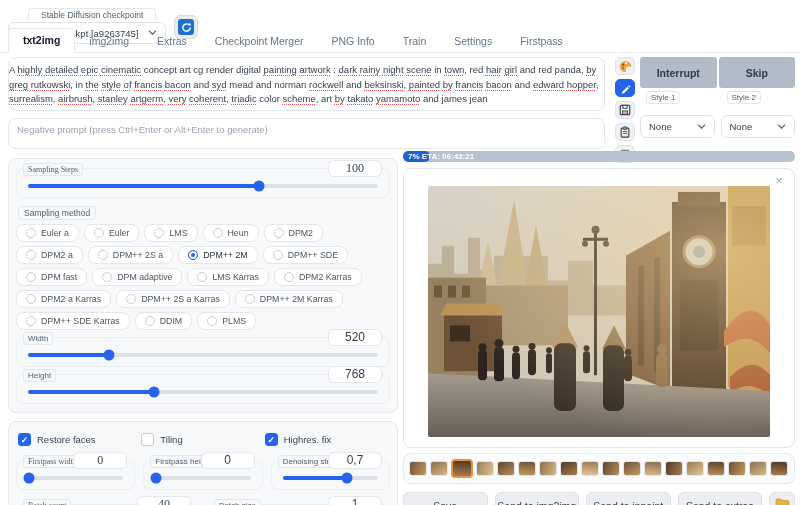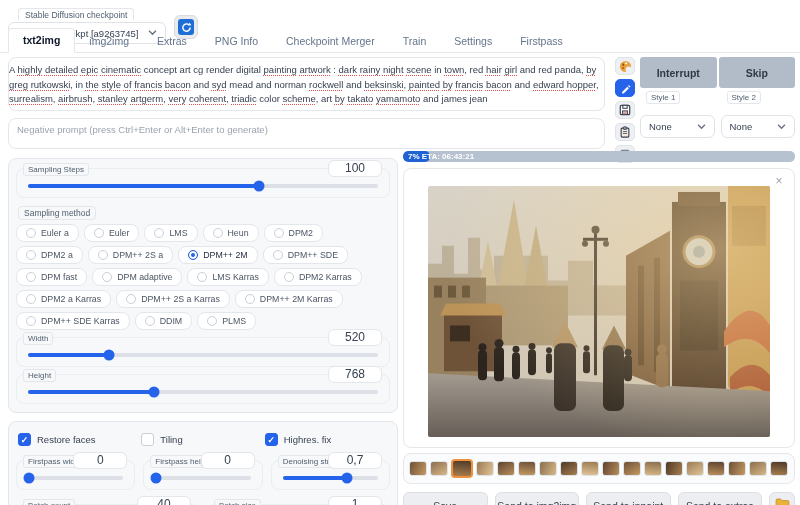--- a/index.html
+++ b/index.html
@@ -4,21 +4,21 @@
 <style>
   * { margin:0; padding:0; box-sizing:border-box; }
   html,body { width:800px; height:505px; overflow:hidden; background:#fff;
     font-family:"Liberation Sans", sans-serif; color:#374151; }
   .app { position:relative; width:800px; height:505px; }
 
   
   .topbar { position:absolute; left:8px; top:4px; display:flex; align-items:flex-start; gap:8px; }
   .ckpt-wrap { position:relative; width:158px; }
   .ckpt-label { font-size:8.5px; color:#52606f; background:#fff; border:1px solid #e3e6eb; border-bottom:none;
-    border-radius:4px 4px 0 0; display:inline-block; padding:1px 6px 0; margin-left:10px; }
+    border-radius:4px 4px 0 0; display:inline-block; padding:1px 12px 0; margin-left:20px; }
   .select { display:flex; align-items:center; justify-content:space-between; background:#fff;
     border:1px solid #dfe3e8; border-radius:6px; padding:0 8px; height:22px; font-size:9.5px; color:#374151; cursor:pointer; }
   .chev { width:9px; height:6px; flex:none; margin-left:6px; }
   .chev path { stroke:#6b7280; stroke-width:1.6; fill:none; }
   .refresh-btn { margin-top:11px; width:24px; height:24px; border:1px solid #d8dce2; background:#e9ebef;
     border-radius:6px; display:flex; align-items:center; justify-content:center; cursor:pointer; }
   .refresh-inner { width:16px; height:16px; background:#1d6fd6; border-radius:3px; display:flex; align-items:center; justify-content:center; }
 
   
   .tabs { position:absolute; left:0; top:30px; width:800px; height:23px; border-bottom:1px solid #e5e7eb;
@@ -51,21 +51,21 @@
   .style-row { display:flex; gap:6px; margin-top:9px; }
   .style-item { position:relative; flex:1; }
   .fs { position:absolute; top:-6px; left:6px; font-size:8px; line-height:11px; color:#52606f; background:#fff;
     border:1px solid #e3e6eb; border-radius:3px; padding:0 4px; z-index:2; white-space:nowrap; }
   .style-item .select { height:23px; margin-top:18px; }
 
   
   .params-col { position:absolute; left:8px; top:158px; width:390px; }
   .panel { position:relative; background:#f7f8fa; border:1px solid #e3e6eb; border-radius:8px; padding:9px 7px 8px; margin-bottom:8px; }
   .ctrl { position:relative; border:1px solid #eaedf1; border-radius:8px; padding:9px 7px 5px; margin-top:7px; background:transparent; }
-  .ctrl:first-child { margin-top:0; }
+  .ctrl:first-child { margin-top:0;font-family:Liberation Serif, serif; }
   .ctrl .fs { background:#f7f8fa; }
   .numbox { position:absolute; top:-9px; right:7px; width:54px; height:17px; background:#fff; border:1px solid #e3e6eb;
     border-radius:6px; font-size:12px; color:#374151; text-align:center; line-height:15px; z-index:2; }
   .track { position:relative; height:4px; background:#dde1e7; border-radius:2px; margin:6px 4px 4px; cursor:pointer; }
   .track .fill { position:absolute; left:0; top:0; bottom:0; background:#2563eb; border-radius:2px; width:var(--pct,0%); }
   .track .knob { position:absolute; top:50%; left:var(--pct,0%); transform:translate(-50%,-50%);
     width:11px; height:11px; border-radius:50%; background:#2563eb; }
   .method-label { display:inline-block; font-size:8.5px; line-height:12px; color:#52606f; background:#f7f8fa;
     border:1px solid #e3e6eb; border-radius:4px; padding:0 5px; margin:8px 12px 4px 2px; }
   .chips { display:flex; flex-wrap:wrap; gap:4px 5px; }
@@ -129,22 +129,22 @@
             <polygon points="9.2,0.8 11.4,3.6 8,3.9" fill="#fff"></polygon>
           </svg>
       </span>
     </button>
   </div>
 
   <nav class="tabs">
       <div class="tab active">txt2img</div>
       <div class="tab">img2img</div>
       <div class="tab">Extras</div>
+      <div class="tab">Checkpoint Merger</div>
       <div class="tab">PNG Info</div>
-      <div class="tab">Checkpoint Merger</div>
       <div class="tab">Train</div>
       <div class="tab">Settings</div>
       <div class="tab">Firstpass</div>
     </nav>
 
   <div class="prompt-area">
     <div class="prompt-box"><span>A </span><span class="u">highly</span><span> </span><span class="u">detailed</span><span> </span><span class="u">epic</span><span> </span><span class="u">cinematic</span><span> concept art cg render digital </span><span class="u">painting</span><span> </span><span class="u">artwork</span><span> : </span><span class="u">dark</span><span> </span><span class="u">rainy</span><span> </span><span class="u">night</span><span> </span><span class="u">scene</span><span> in </span><span class="u">town</span><span>, red </span><span class="u">hair</span><span> </span><span class="u">girl</span><span> and red panda, </span><span class="u">by</span><span> </span><span class="u">greg</span><span> </span><span class="u">rutkowski</span><span>, in </span><span class="u">the</span><span> </span><span class="u">style</span><span> </span><span class="u">of</span><span> </span><span class="u">francis</span><span> </span><span class="u">bacon</span><span> and </span><span class="u">syd</span><span> mead and norman </span><span class="u">rockwell</span><span> and </span><span class="u">beksinski</span><span>, </span><span class="u">painted</span><span> </span><span class="u">by</span><span> </span><span class="u">francis</span><span> </span><span class="u">bacon</span><span> and </span><span class="u">edward</span><span> </span><span class="u">hopper</span><span>, </span><span class="u">surrealism</span><span>, </span><span class="u">airbrush</span><span>, </span><span class="u">stanley</span><span> </span><span class="u">artgerm</span><span>, </span><span class="u">very</span><span> </span><span class="u">coherent</span><span>, </span><span class="u">triadic</span><span> color </span><span class="u">scheme</span><span>, art </span><span class="u">by</span><span> </span><span class="u">takato</span><span> </span><span class="u">yamamoto</span><span> and james jean</span></div>
     <textarea class="neg-box" placeholder="Negative prompt (press Ctrl+Enter or Alt+Enter to generate)" style=""></textarea>
   </div>
 

